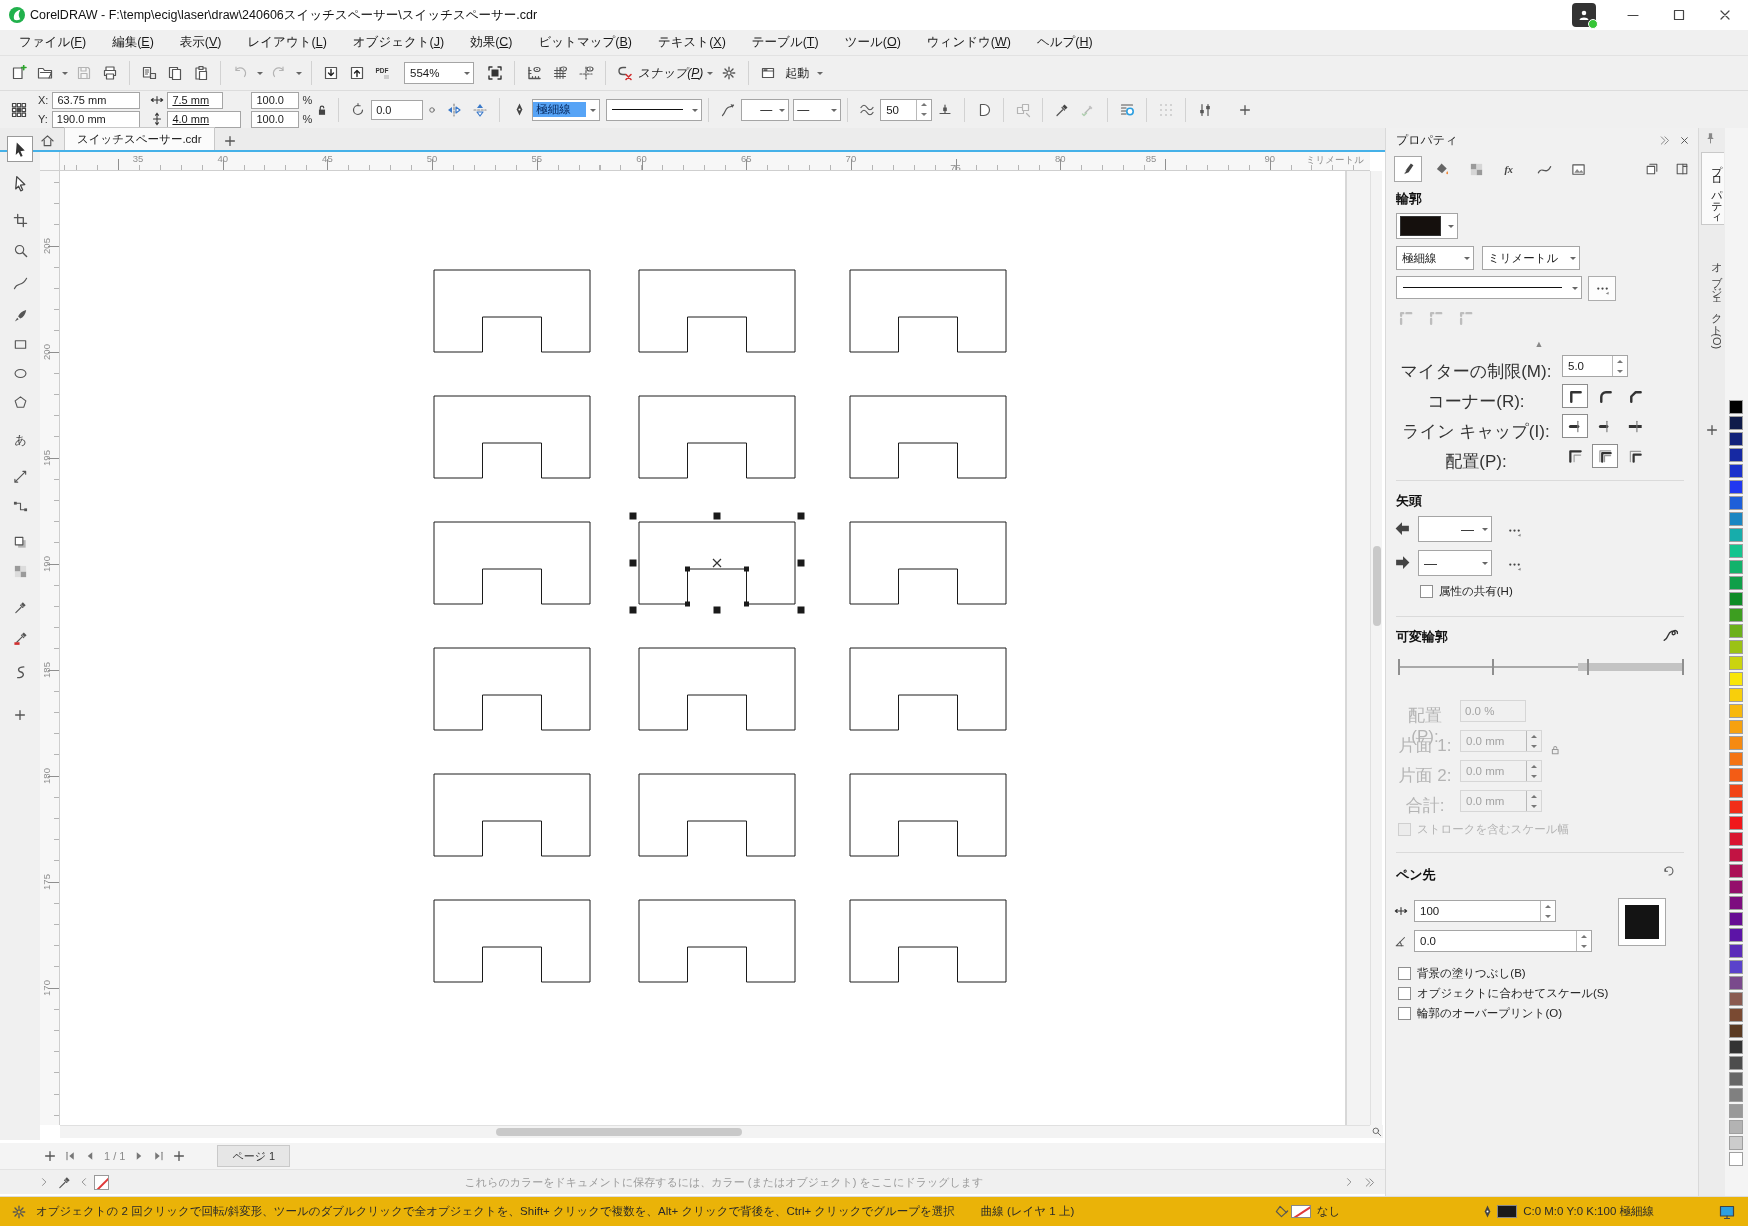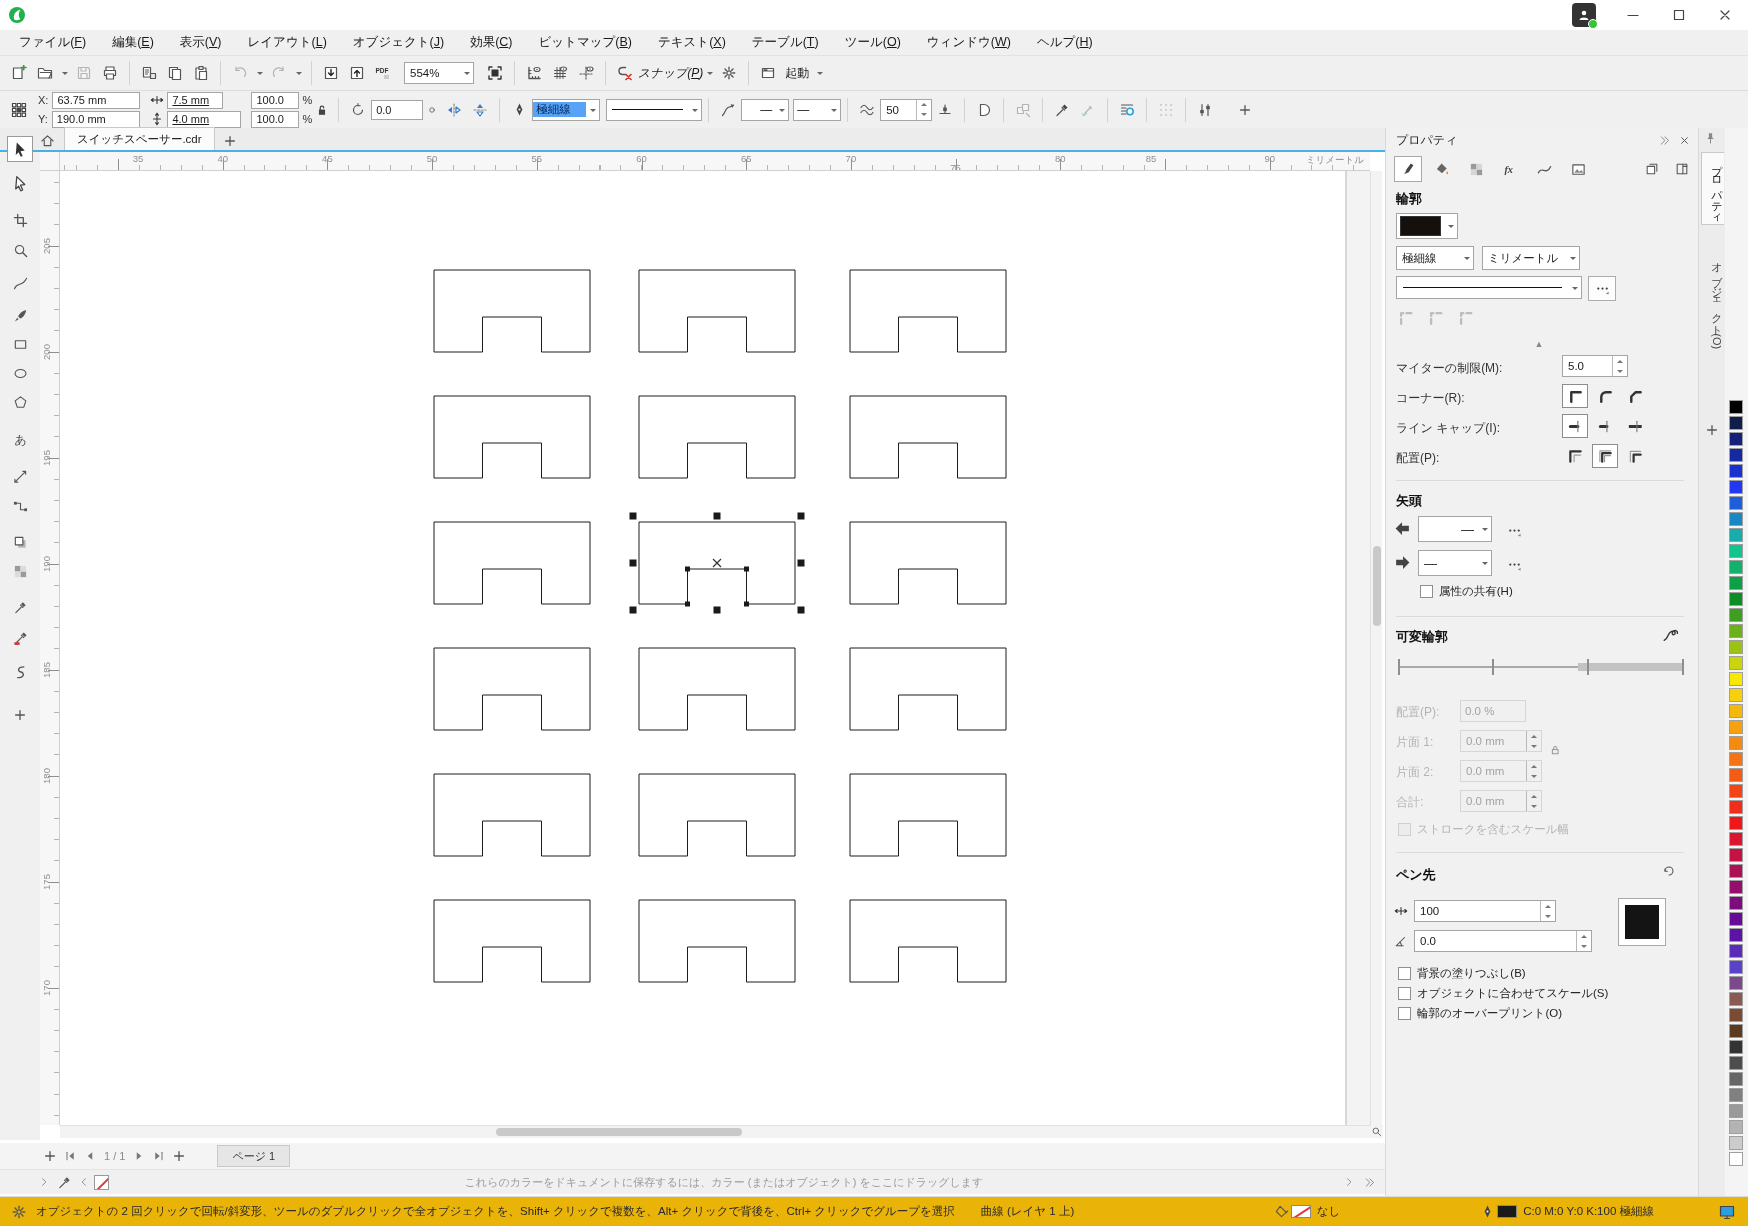--- a/index.html
+++ b/index.html
@@ -68,21 +68,21 @@
   #canvas-zoom-btn{left:1370px;top:1125px;width:13px;height:13px;display:flex;align-items:center;justify-content:center;background:#f3f3f3;}
   
   #panel{left:1385px;top:128px;width:313px;height:1068px;background:#f1f1f1;border-left:1px solid #d9d9d9;box-sizing:border-box;}
   #panel-header{position:absolute;left:0;top:0;width:100%;height:24px;display:flex;align-items:center;}
   #panel-title{margin-left:10px;font-size:12px;color:#222;}
   .ph-btn{width:20px;height:20px;display:flex;align-items:center;justify-content:center;color:#777;}
   .ptab{position:absolute;width:28px;height:26px;display:flex;align-items:center;justify-content:center;color:#555;}
   .ptab.active{background:#fff;border:1px solid #a8a8a8;box-sizing:border-box;}
   .sec-title{position:absolute;font-size:13px;font-weight:bold;color:#111;}
   .pdivider{position:absolute;left:10px;width:288px;height:1px;background:#dadada;}
-  .prow-label{position:absolute;font-size:12px;color:#333;text-align:left;}
+  .prow-label{position:absolute;font-size:17px;color:#333;text-align:center;}
   .prow-label.dis{color:#b4b4b4;}
   .pbtn{position:absolute;width:26px;height:24px;display:flex;align-items:center;justify-content:center;color:#555;}
   .pbtn.sel{background:#fff;border:1px solid #8c8c8c;box-sizing:border-box;}
   .cb{width:13px;height:13px;border:1px solid #8f8f8f;background:#fff;box-sizing:border-box;flex:none;}
   .cb.dis{border-color:#cfcfcf;background:#ececec;}
   .cbrow{position:absolute;display:flex;align-items:center;gap:6px;font-size:11.5px;color:#222;}
   .cbrow.dis{color:#b4b4b4;}
   .inp.dis{background:#f0f0f0;border-color:#d6d6d6;color:#a3a3a3;}
   .spinbox.dis{background:#f0f0f0;border-color:#d6d6d6;color:#a3a3a3;}
   
@@ -113,20 +113,21 @@
 
 <div id="app">
 
   <div class="abs" id="titlebar">
     <span class="abs" style="left:8px;top:6px;">
         <svg width="18" height="18" viewBox="0 0 18 18">
           <circle cx="9" cy="9" r="8" fill="#21b14c"></circle>
           <path d="M6.2 13.5C5 9.5 7 5 12.4 3.8 10.2 8 10.3 10.3 12.4 13.3 9.4 14.5 7.3 14.4 6.2 13.5Z" fill="#fff"></path>
         </svg>
       </span>
+    <span id="title-text" style="margin-left:30px;">CorelDRAW - F:\temp\ecig\laser\draw\240606スイッチスペーサー\スイッチスペーサー.cdr</span>
     <div id="win-controls">
       <span id="user-badge">
           <span>
             <svg width="14" height="14" viewBox="0 0 16 16" fill="none" stroke="#555" stroke-width="1.2" stroke-linecap="round" stroke-linejoin="round">
               <circle cx="8" cy="5.6" r="2.6" fill="#fff" stroke="none"></circle>
               <path d="M2.8 13.6c1.2-3.6 9.2-3.6 10.4 0z" fill="#fff" stroke="none"></path>
             </svg>
           </span>
           <span id="user-dot"></span>
         </span>

